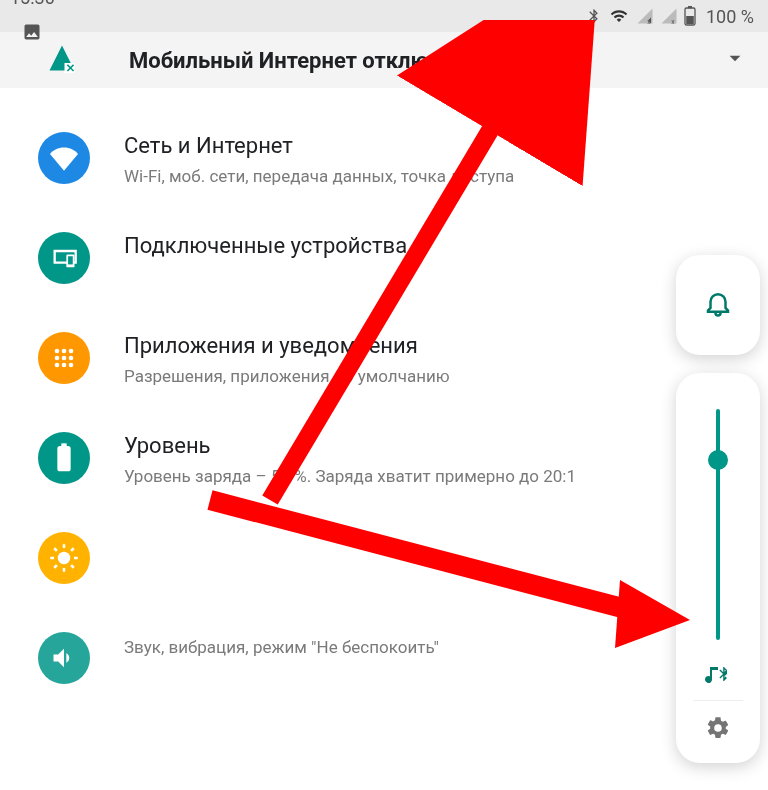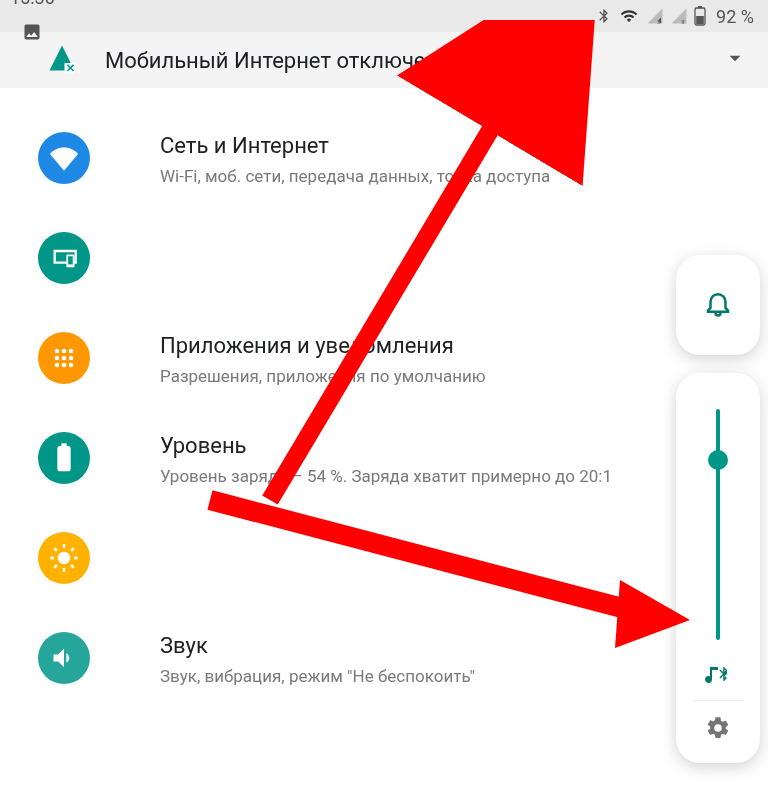--- a/index.html
+++ b/index.html
@@ -30,34 +30,33 @@
   
   .banner {
     display: flex;
     align-items: center;
     height: 56px;
     padding: 0 20px 0 45px;
     background: #f4f4f4;
   }
   .banner .title {
     font-size: 22px;
-    font-weight: 400;
+    font-weight: 700;
     color: #202124;
     flex: 1;
-    margin-left: 26px;
+    margin-left: 50px;
   }
   .banner .chev { color: #555; }
   
   .settings { padding-top: 30px; }
   .item {
     display: flex;
     align-items: flex-start;
     padding: 12px 20px 12px 38px;
     min-height: 100px;
-    gap: 36px;
   }
   .item .icon-circle {
     width: 52px;
     height: 52px;
     border-radius: 50%;
     display: flex;
     align-items: center;
     justify-content: center;
     flex-shrink: 0;
     margin-top: 2px;
@@ -154,21 +153,21 @@
           <text x="15" y="23" font-size="9" fill="#555">x</text>
         </svg>
     </span>
     <span class="icon-slot">
       <svg width="12" height="20" viewBox="0 0 12 20">
           <rect x="1" y="2" width="10" height="17" rx="1.5" fill="none" stroke="#555" stroke-width="1.3"></rect>
           <rect x="4" y="0" width="4" height="2.2" fill="#555"></rect>
           <rect x="2.2" y="10" width="7.6" height="8" fill="#555"></rect>
         </svg>
     </span>
-    <span class="battery-text">92 %</span>
+    <span class="battery-text">100 %</span>
   </div>
 </div>
 
 <div class="banner">
   <span>
     <svg width="34" height="30" viewBox="0 0 24 24">
         <path fill="#009688" d="M2 22h20L12 2 2 22z"></path>
         <rect x="14" y="16" width="8" height="8" fill="#fff"></rect>
         <text x="15" y="23" font-size="9" font-weight="bold" fill="#009688">✕</text>
       </svg>
@@ -197,20 +196,21 @@
 
   <div class="item">
     <div class="icon-circle c-teal">
       <svg width="28" height="28" viewBox="0 0 24 24" fill="#fff">
           <path d="M4 6h18v10H4z" fill="none" stroke="#fff" stroke-width="2"></path>
           <rect x="14" y="9" width="7" height="11" rx="1" fill="#fff"></rect>
           <rect x="15.5" y="10.5" width="4" height="7" fill="#009688"></rect>
         </svg>
     </div>
     <div class="txt">
+      <div class="label">Подключенные устройства</div>
     </div>
   </div>
 
   <div class="item">
     <div class="icon-circle c-orange">
       <svg width="28" height="28" viewBox="0 0 24 24" fill="#fff">
           <circle cx="6" cy="6" r="2"></circle>
           <circle cx="12" cy="6" r="2"></circle>
           <circle cx="18" cy="6" r="2"></circle>
           <circle cx="6" cy="12" r="2"></circle>
@@ -260,21 +260,20 @@
     </div>
   </div>
 
   <div class="item last">
     <div class="icon-circle c-tealrd">
       <svg width="28" height="28" viewBox="0 0 24 24" fill="#fff">
           <path d="M3 9v6h4l5 5V4L7 9H3zm13.5 3a4.5 4.5 0 0 0-2.5-4v8a4.5 4.5 0 0 0 2.5-4z"></path>
         </svg>
     </div>
     <div class="txt">
-      <div class="label">Звук</div>
       <div class="sub">Звук, вибрация, режим "Не беспокоить"</div>
     </div>
   </div>
 
 </div>
 
 <div class="vol-panel">
   <div class="vol-card ring">
     <span class="teal-icon">
       <svg width="30" height="30" viewBox="0 0 24 24" fill="none" stroke="#00796b" stroke-width="2">

